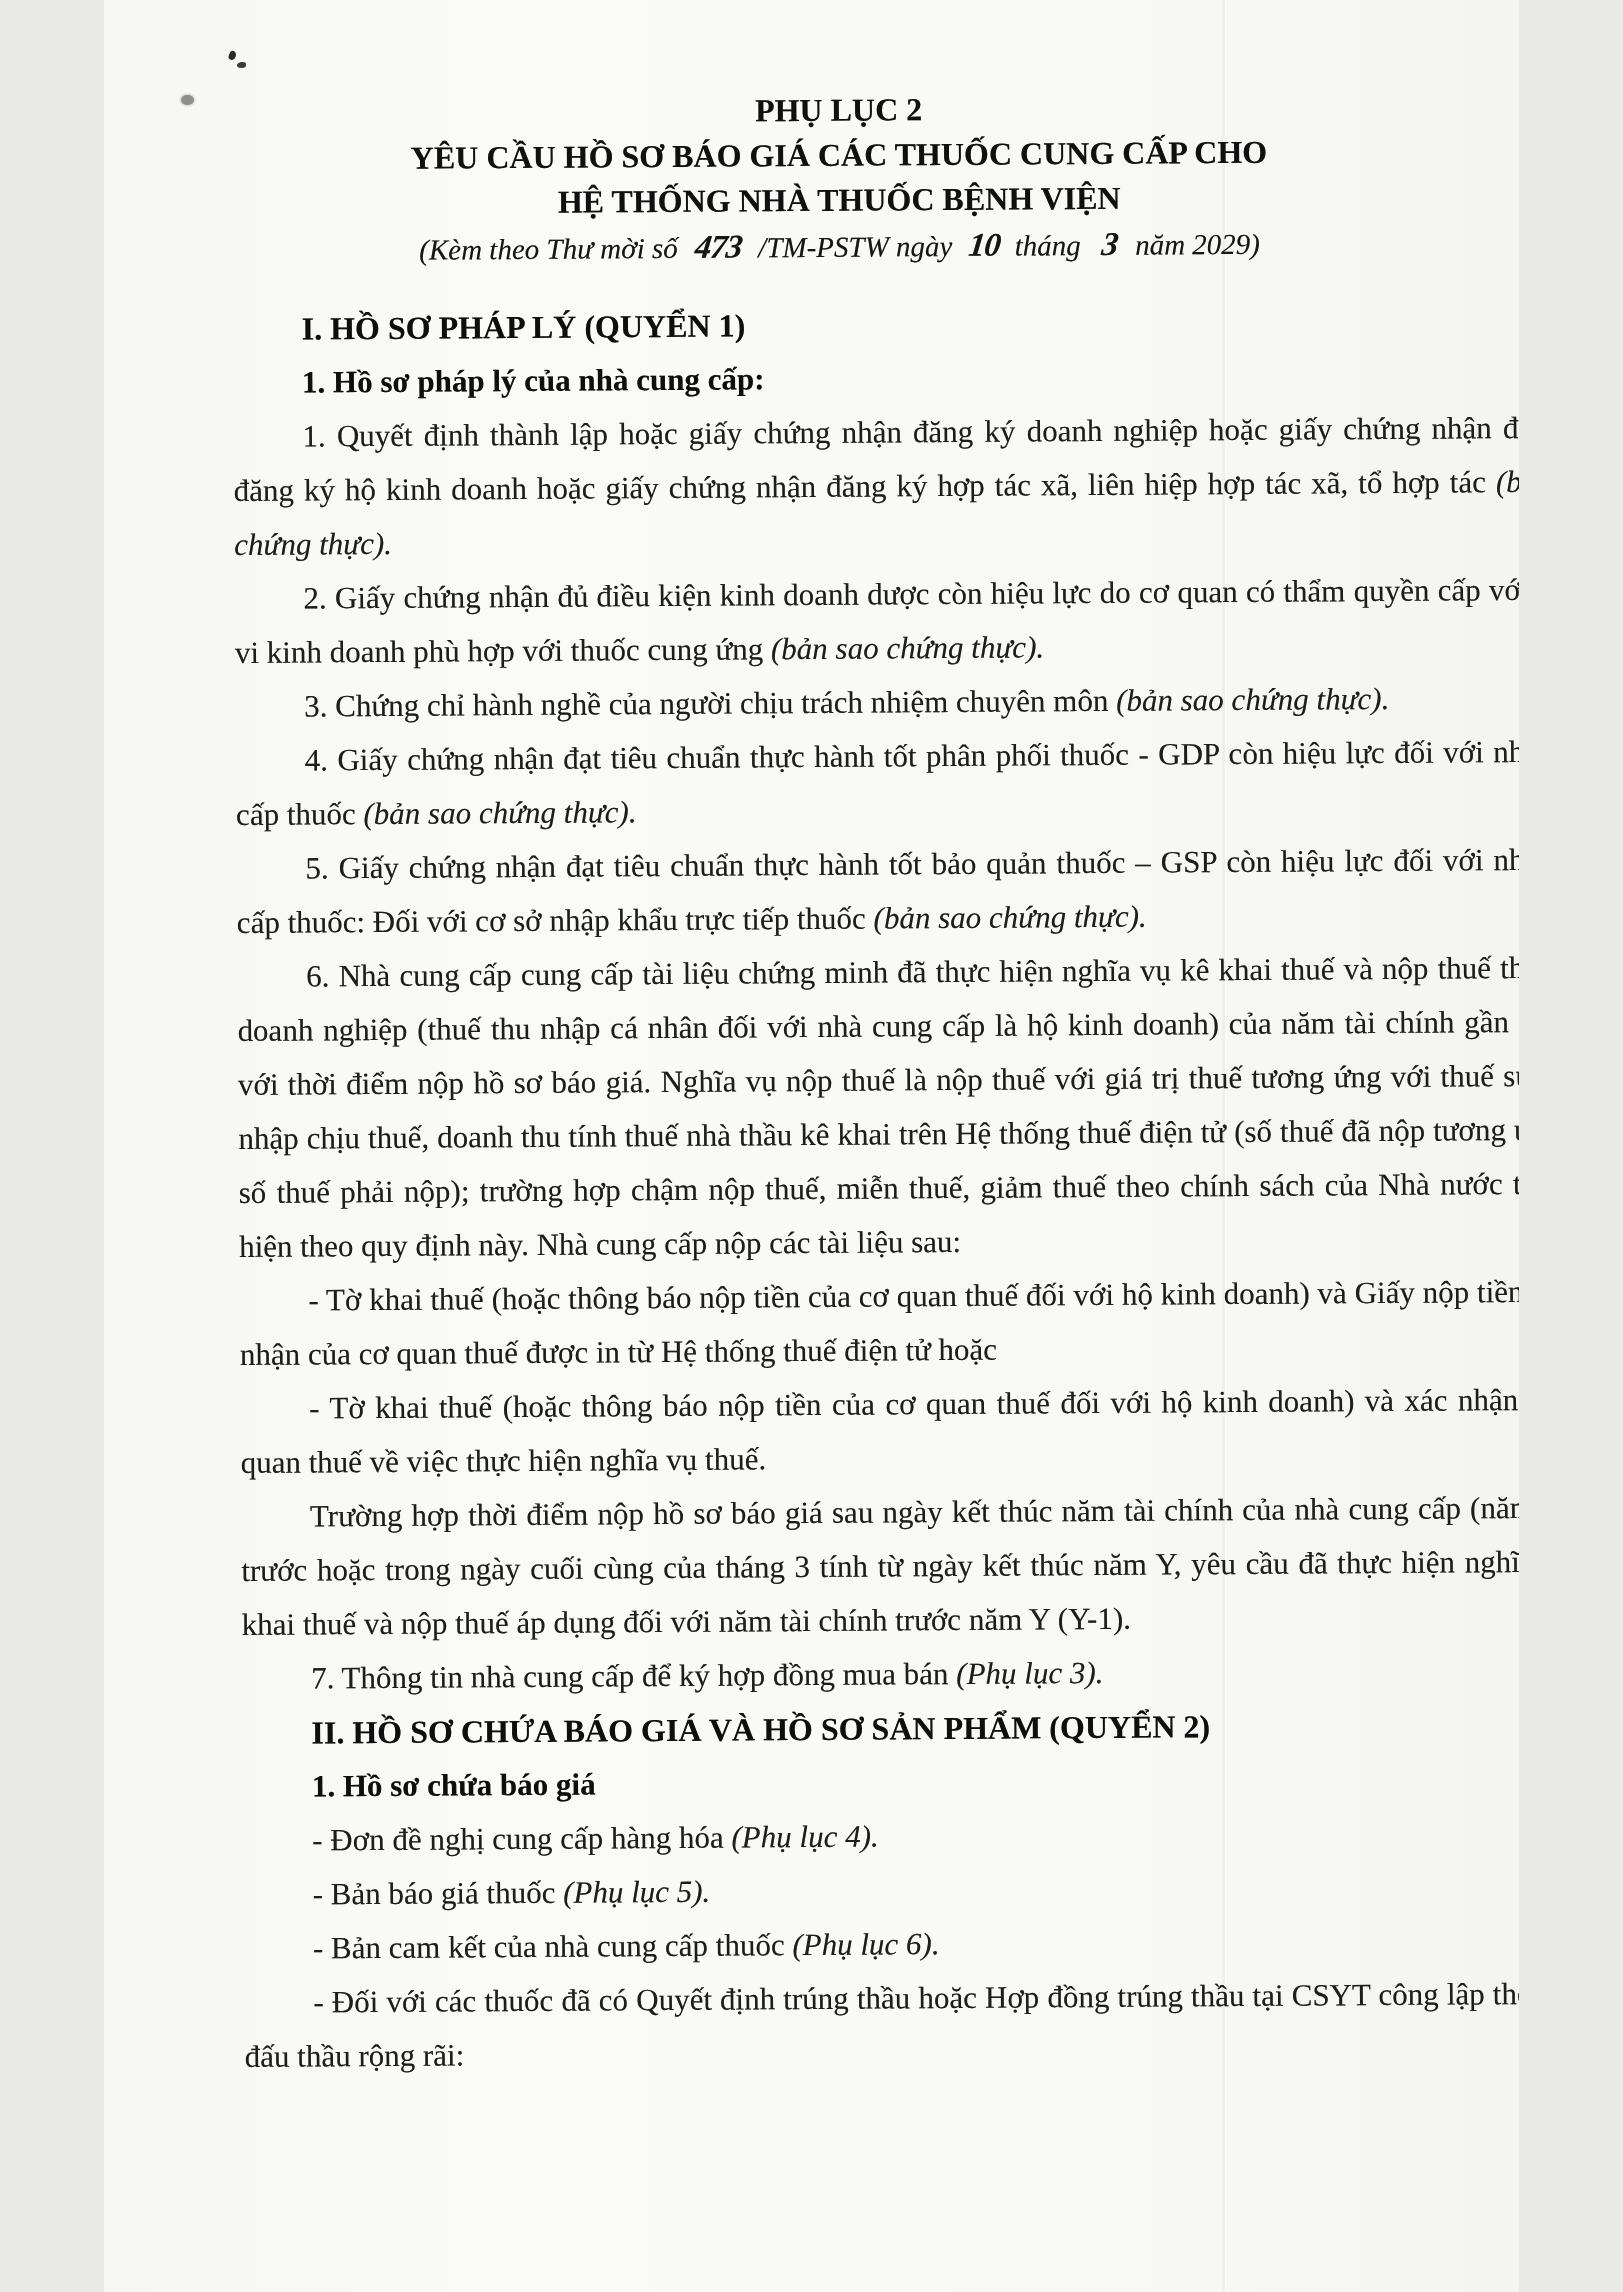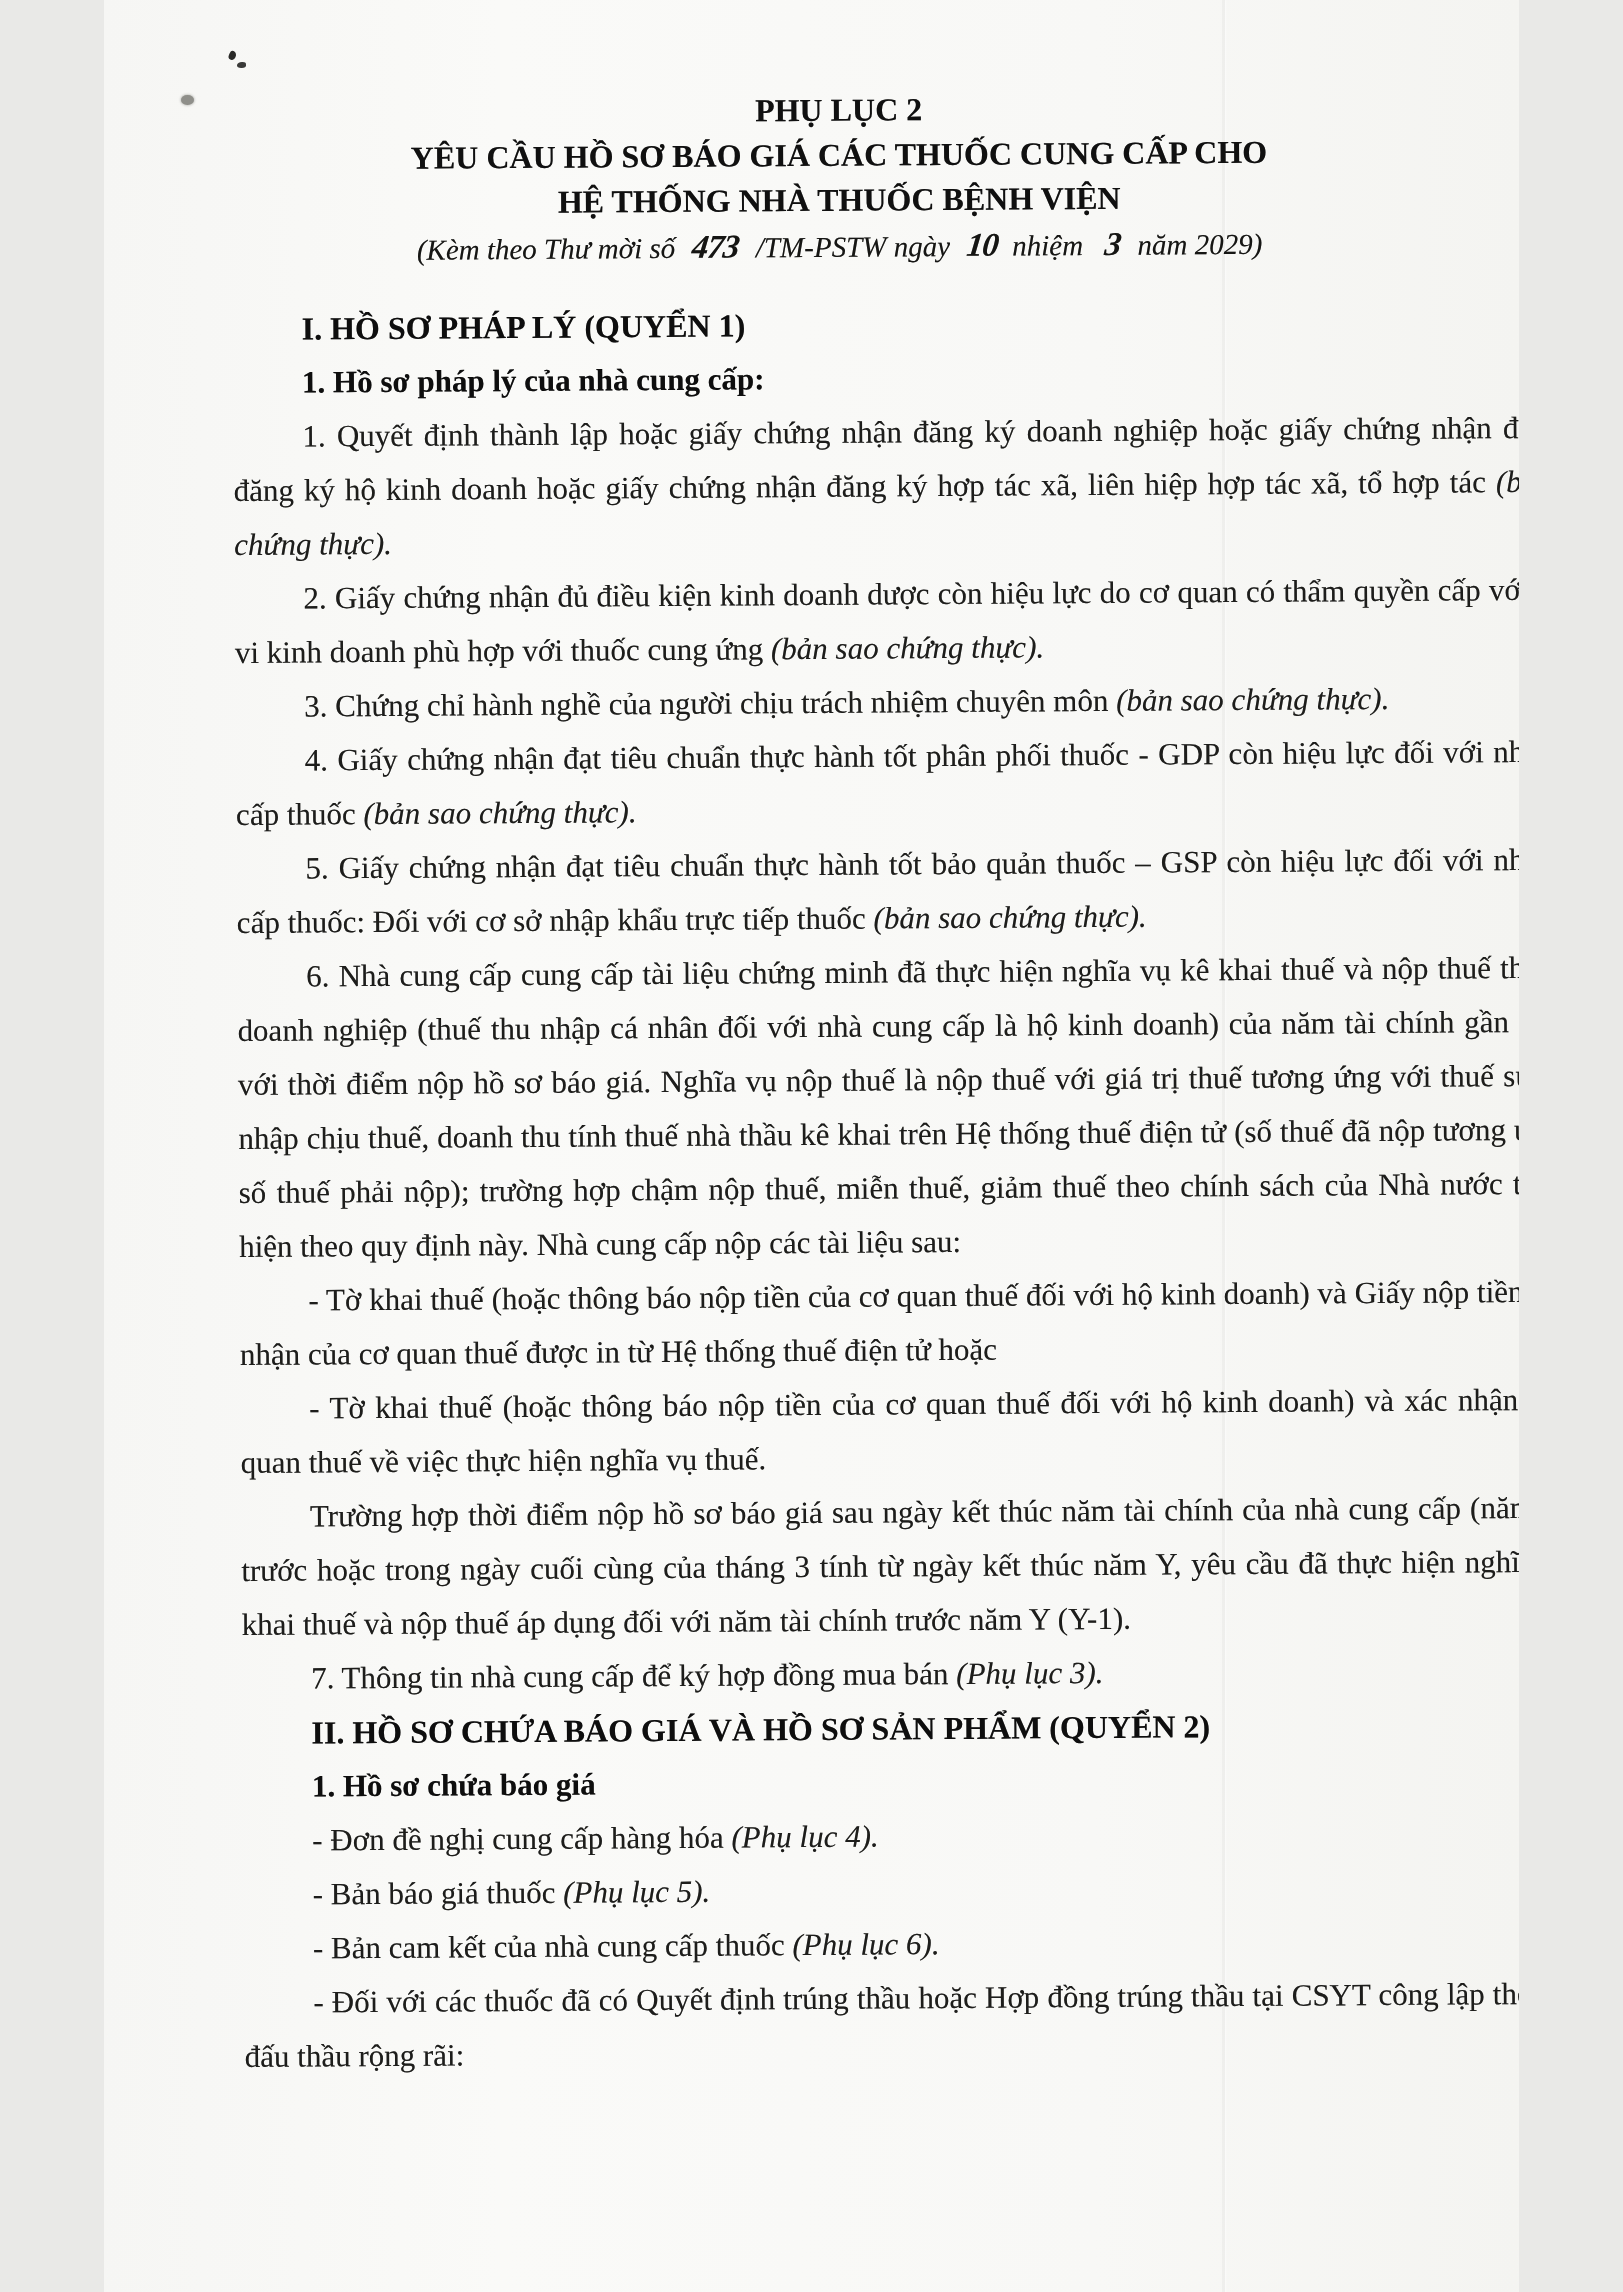--- a/index.html
+++ b/index.html
@@ -79,21 +79,21 @@
 
     <div class="header-block">
       <div class="h-line">PHỤ LỤC 2</div>
       <div class="h-line">YÊU CẦU HỒ SƠ BÁO GIÁ CÁC THUỐC CUNG CẤP CHO</div>
       <div class="h-line">HỆ THỐNG NHÀ THUỐC BỆNH VIỆN</div>
       <div class="h-ref">
         <span>(Kèm theo Thư mời số</span>
         <span class="hand">473</span>
         <span>/TM-PSTW ngày</span>
         <span class="hand day">10</span>
-        <span class="sep">nhiệm</span>
+        <span class="sep">tháng</span>
         <span class="hand">3</span>
         <span>năm 2029)</span>
       </div>
     </div>
 
     <div class="doc-body" id="doc-body">
         <p class="heading"><span>I. HỒ SƠ PHÁP LÝ (QUYỂN 1)</span></p>
         <p class="subheading"><span>1. Hồ sơ pháp lý của nhà cung cấp:</span></p>
         <p class="para"><span>1. Quyết định thành lập hoặc giấy chứng nhận đăng ký doanh nghiệp hoặc giấy chứng nhận đăng ký đăng ký hộ kinh doanh hoặc giấy chứng nhận đăng ký hợp tác xã, liên hiệp hợp tác xã, tổ hợp tác </span><span class="italic">(bản sao chứng thực).</span></p>
         <p class="para"><span>2. Giấy chứng nhận đủ điều kiện kinh doanh dược còn hiệu lực do cơ quan có thẩm quyền cấp với phạm vi kinh doanh phù hợp với thuốc cung ứng </span><span class="italic">(bản sao chứng thực).</span></p>

